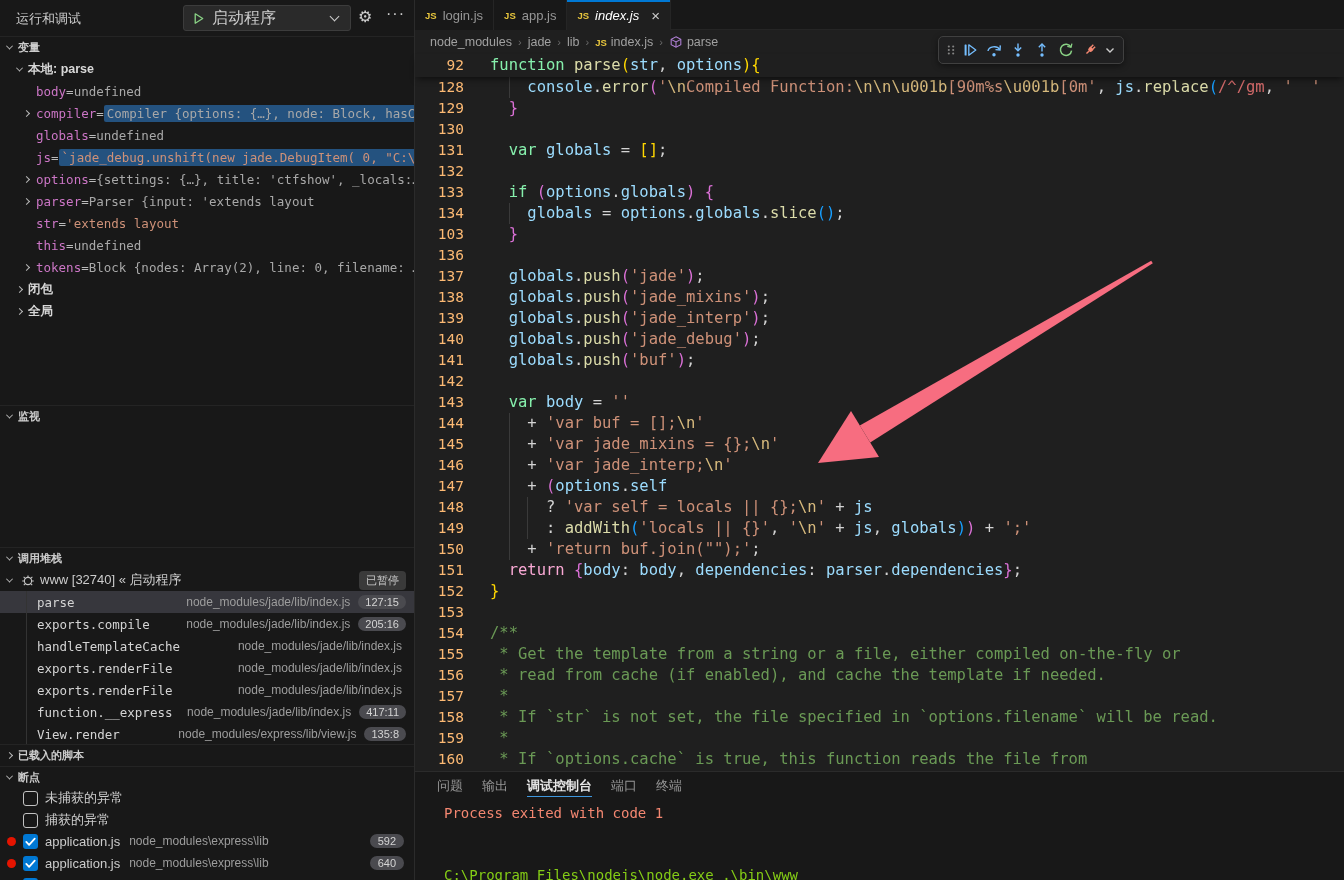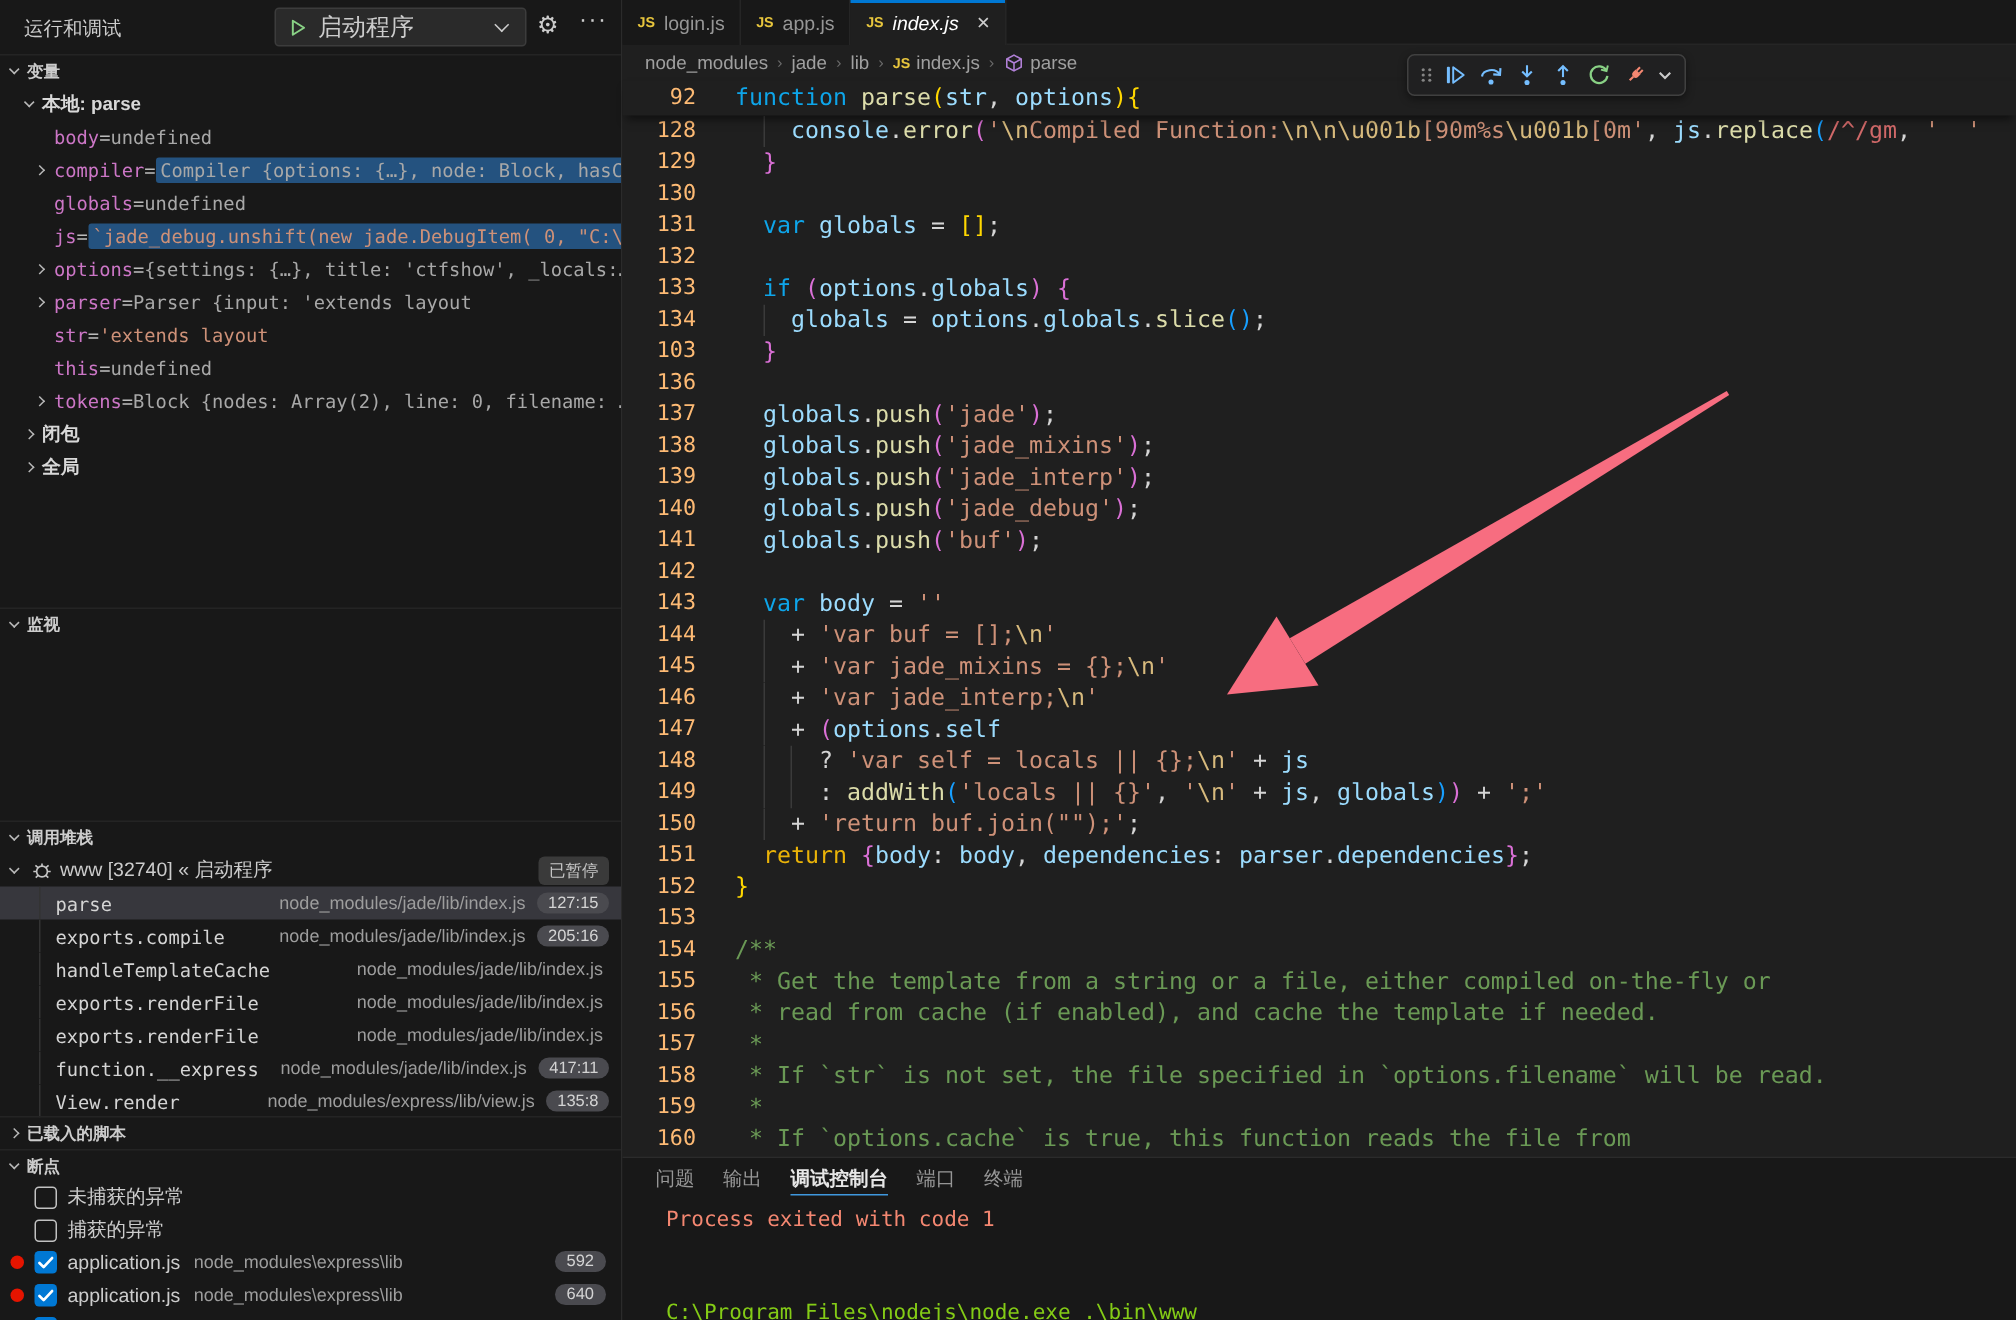--- a/index.html
+++ b/index.html
@@ -107,22 +107,22 @@
     box-shadow:0 4px 6px -2px rgba(0,0,0,0.55); }
   #code { position:absolute; left:0; top:77px; right:0; height:694px; overflow:hidden; }
   .code-line { position:relative; height:21px; white-space:pre;
     font-family:"DejaVu Sans Mono", monospace; font-size:15.5px; line-height:21px; }
   .code-line .ln { position:absolute; left:0; top:0; width:49px; text-align:right; color:#fdba74;
     font-size:14.5px; cursor:pointer; }
   .code-line .lc { position:absolute; left:75px; top:0; right:0; overflow:hidden; }
   .iguide { position:absolute; top:0; bottom:0; width:1px; background:#3a3a3a; }
   #sticky .code-line { height:23px; line-height:23px; }
 
-  .tk-kw  { color:#0ea5e9; }
-  .tk-kw2 { color:#eab308; }
+  .tk-kw  { color:#86efac; }
+  .tk-kw2 { color:#f9a8d4; }
   .tk-fn  { color:#dcdcaa; }
   .tk-vr  { color:#9cdcfe; }
   .tk-st  { color:#ce9178; }
   .tk-es  { color:#d7ba7d; }
   .tk-cm  { color:#6a9955; }
   .tk-pl  { color:#d4d4d4; }
   .tk-b1  { color:#ffd700; }
   .tk-b2  { color:#da70d6; }
   .tk-b3  { color:#179fff; }
   .tk-rx  { color:#d16969; }

